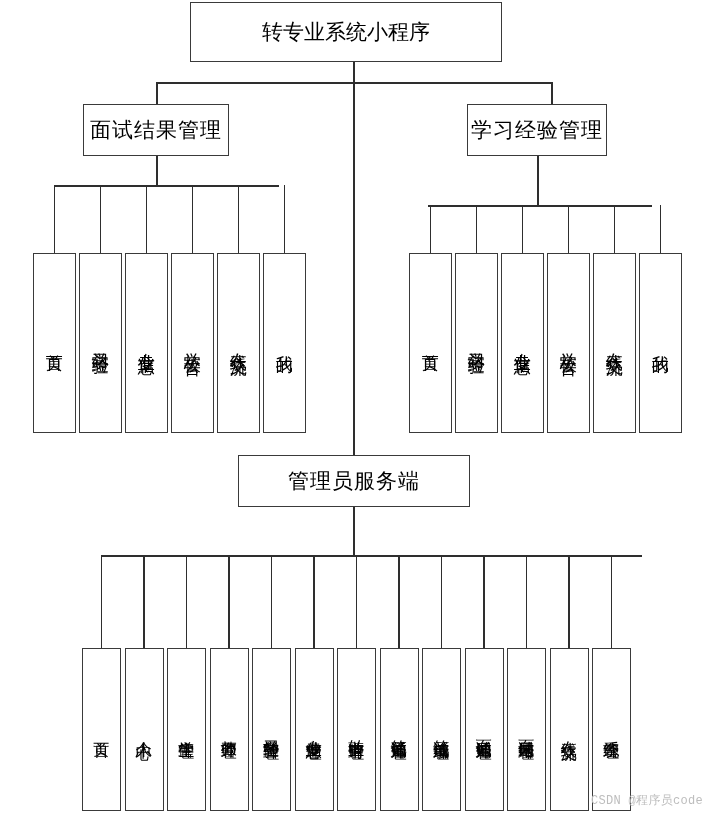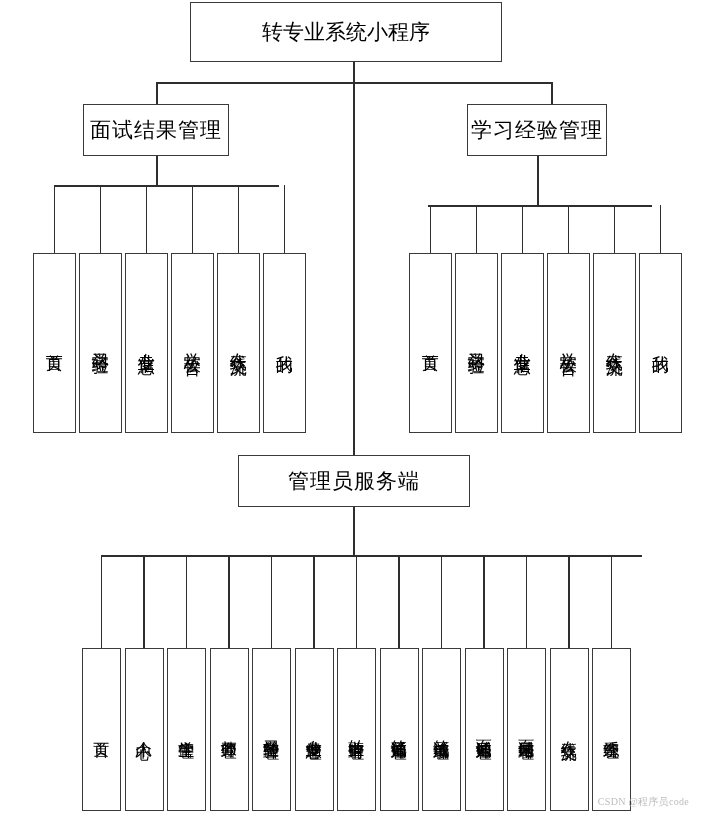--- a/index.html
+++ b/index.html
@@ -60,28 +60,28 @@
     position: absolute;
     background: #2e2e2e;
     z-index: 1;
   }
   .ln.v { width: 1.6px; }
   .ln.h { height: 1.6px; }
 
   
   #watermark {
     position: absolute;
-    right: 20px;
+    right: 6px;
     bottom: 4px;
-    font-size: 10px;
+    font-size: 12px;
     color: #bdbdbd;
     letter-spacing: 0.3px;
     z-index: 5;
     white-space: nowrap;
-    font-family: Liberation Serif, serif;
+    font-family: Liberation Mono, monospace;
   }
 </style>
 </head>
 <body>
 
 <div id="diagram-root">
 
   <div class="node root" style="left:190px; top:2px; width:312px; height:60px;">转专业系统小程序</div>
 
   <div class="ln v" style="left:353px; top:47px; height:35px;"></div>

